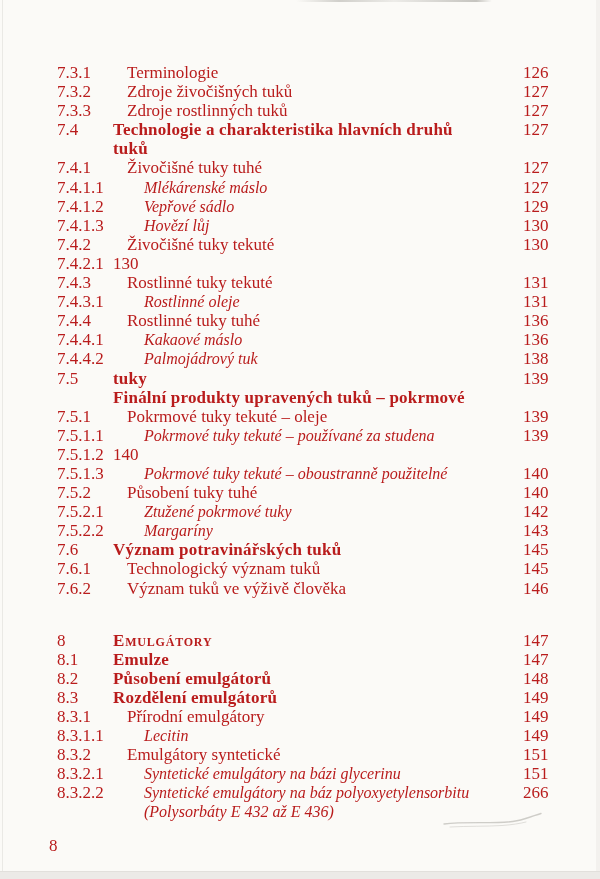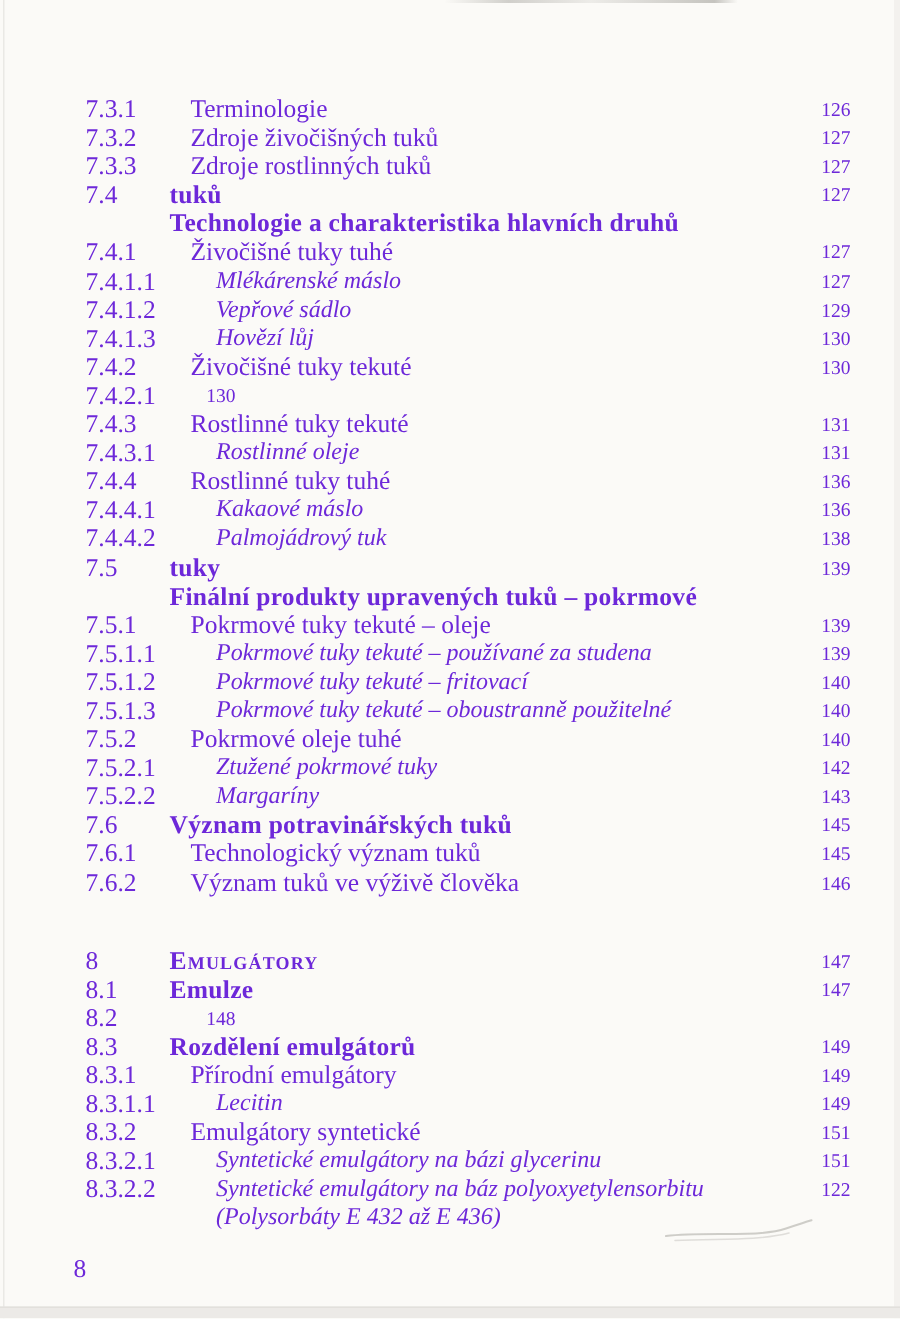--- a/index.html
+++ b/index.html
@@ -6,21 +6,21 @@
     margin: 0;
     padding: 0;
     background: #ffffff;
   }
   .page {
     position: relative;
     width: 600px;
     height: 879px;
     background: #fbfaf7;
     font-family: "Liberation Serif", "DejaVu Serif", serif;
-    color: #6d28d9;
+    color: #b91c1c;
     overflow: hidden;
   }
   
   .left-edge-line {
     position: absolute; left: 2px; top: 0; width: 1px; height: 100%;
     background: rgba(90, 88, 82, 0.10);
   }
   .right-edge-shade {
     position: absolute; right: 0; top: 0; width: 4px; height: 100%;
     background: rgba(90, 88, 82, 0.05);
@@ -66,22 +66,22 @@
     min-width: 0;
     font-size: 17px;
   }
   .row .title .line {
     display: block;
     white-space: nowrap;
   }
   .row .page-num {
     flex: none;
     width: 44px;
-    text-align: right;
-    font-size: 13px;
+    text-align: left;
+    font-size: 17px;
   }
   .row.regular .title { padding-left: 14px; }
   .row.bold .title {
     font-weight: bold;
     letter-spacing: 0.2px;
   }
   .row.chapter .title {
     font-weight: bold;
     font-variant: small-caps;
     letter-spacing: 0.8px;
@@ -128,22 +128,22 @@
       <div class="row regular">
         <span class="num">7.3.3</span>
         <span class="title">
           <span class="line">Zdroje rostlinných tuků</span>
         </span>
         <span class="page-num">127</span>
       </div>
       <div class="row bold">
         <span class="num">7.4</span>
         <span class="title">
+          <span class="line">Technologie a charakteristika hlavních druhů</span>
           <span class="line">tuků</span>
-          <span class="line">Technologie a charakteristika hlavních druhů</span>
         </span>
         <span class="page-num">127</span>
       </div>
       <div class="row regular">
         <span class="num">7.4.1</span>
         <span class="title">
           <span class="line">Živočišné tuky tuhé</span>
         </span>
         <span class="page-num">127</span>
       </div>
@@ -231,36 +231,33 @@
       </div>
       <div class="row italic">
         <span class="num">7.5.1.1</span>
         <span class="title">
           <span class="line">Pokrmové tuky tekuté – používané za studena</span>
         </span>
         <span class="page-num">139</span>
       </div>
       <div class="row italic">
         <span class="num">7.5.1.2</span>
-        <span class="title">
-          <span class="line">Pokrmové tuky tekuté – fritovací</span>
-        </span>
         <span class="page-num">140</span>
       </div>
       <div class="row italic">
         <span class="num">7.5.1.3</span>
         <span class="title">
           <span class="line">Pokrmové tuky tekuté – oboustranně použitelné</span>
         </span>
         <span class="page-num">140</span>
       </div>
       <div class="row regular">
         <span class="num">7.5.2</span>
         <span class="title">
-          <span class="line">Pokrmové oleje tuhé</span>
+          <span class="line">Působení tuky tuhé</span>
         </span>
         <span class="page-num">140</span>
       </div>
       <div class="row italic">
         <span class="num">7.5.2.1</span>
         <span class="title">
           <span class="line">Ztužené pokrmové tuky</span>
         </span>
         <span class="page-num">142</span>
       </div>
@@ -301,20 +298,23 @@
       </div>
       <div class="row bold">
         <span class="num">8.1</span>
         <span class="title">
           <span class="line">Emulze</span>
         </span>
         <span class="page-num">147</span>
       </div>
       <div class="row bold">
         <span class="num">8.2</span>
+        <span class="title">
+          <span class="line">Působení emulgátorů</span>
+        </span>
         <span class="page-num">148</span>
       </div>
       <div class="row bold">
         <span class="num">8.3</span>
         <span class="title">
           <span class="line">Rozdělení emulgátorů</span>
         </span>
         <span class="page-num">149</span>
       </div>
       <div class="row regular">
@@ -344,21 +344,21 @@
           <span class="line">Syntetické emulgátory na bázi glycerinu</span>
         </span>
         <span class="page-num">151</span>
       </div>
       <div class="row italic">
         <span class="num">8.3.2.2</span>
         <span class="title">
           <span class="line">Syntetické emulgátory na báz polyoxyetylensorbitu</span>
           <span class="line">(Polysorbáty E 432 až E 436)</span>
         </span>
-        <span class="page-num">122</span>
+        <span class="page-num">266</span>
       </div>
     </div>
 
   <div class="footer-page-number">8</div>
 
   <svg class="smudge" viewBox="0 0 115 22" xmlns="http://www.w3.org/2000/svg">
     <path d="M4 13 C 20 11, 40 12, 58 11.5 C 70 11.2, 78 10, 84 8 C 90 6, 96 4, 101 2.5" fill="none" stroke="#a9a7a2" stroke-width="1.4" opacity="0.55" stroke-linecap="round"></path>
     <path d="M10 16 C 28 15, 46 15.5, 62 14.5 C 72 13.8, 80 12.5, 86 11" fill="none" stroke="#bdbbb6" stroke-width="1" opacity="0.45" stroke-linecap="round"></path>
   </svg>
 

